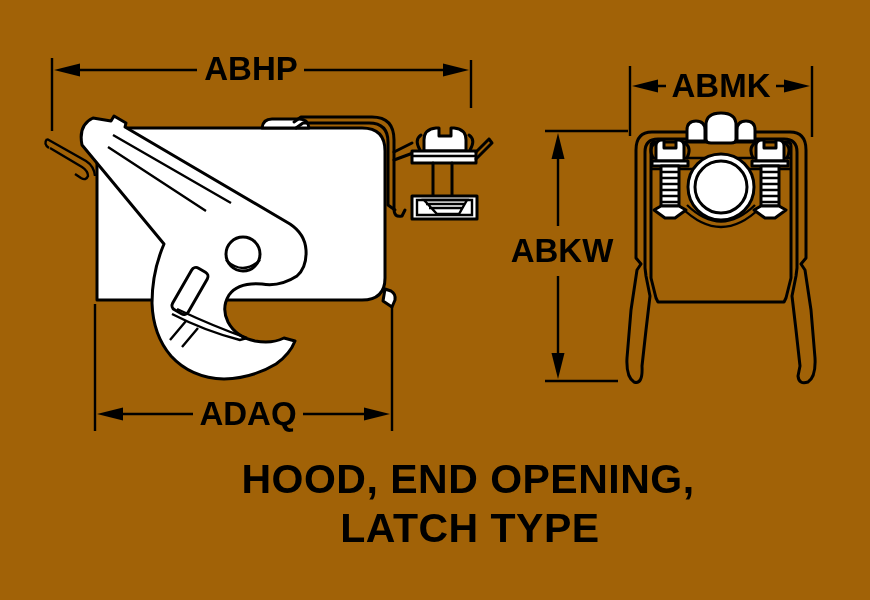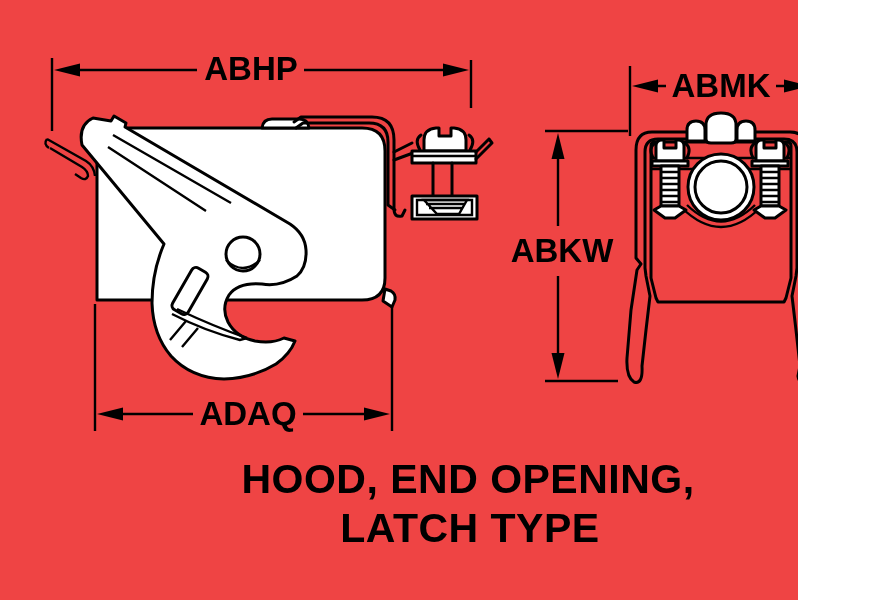--- a/index.html
+++ b/index.html
@@ -1,16 +1,16 @@
 <!DOCTYPE html>
 <html><head>
 <meta charset="utf-8">
 <style>
   html,body{margin:0;padding:0;background:#ffffff;}
-  .canvas{position:relative;width:798px;height:600px;background:#ef4444;overflow:hidden;
+  .canvas{position:relative;width:870px;height:600px;background:#a16207;overflow:hidden;
           font-family:"Liberation Sans", sans-serif;}
   svg{position:absolute;left:0;top:0;}
   .ln{stroke:#000;fill:none;stroke-width:3;stroke-linecap:round;stroke-linejoin:round;}
   .lnthin{stroke:#000;fill:none;stroke-width:2.4;stroke-linecap:butt;}
   .wh{stroke:#000;fill:#fff;stroke-width:3;stroke-linejoin:round;}
   .arr{fill:#000;stroke:none;}
   .dimtext{font-weight:bold;font-size:33px;fill:#000;}
   .titletext{font-weight:bold;font-size:41px;fill:#000;letter-spacing:0.5px;}
 </style>
 </head>

